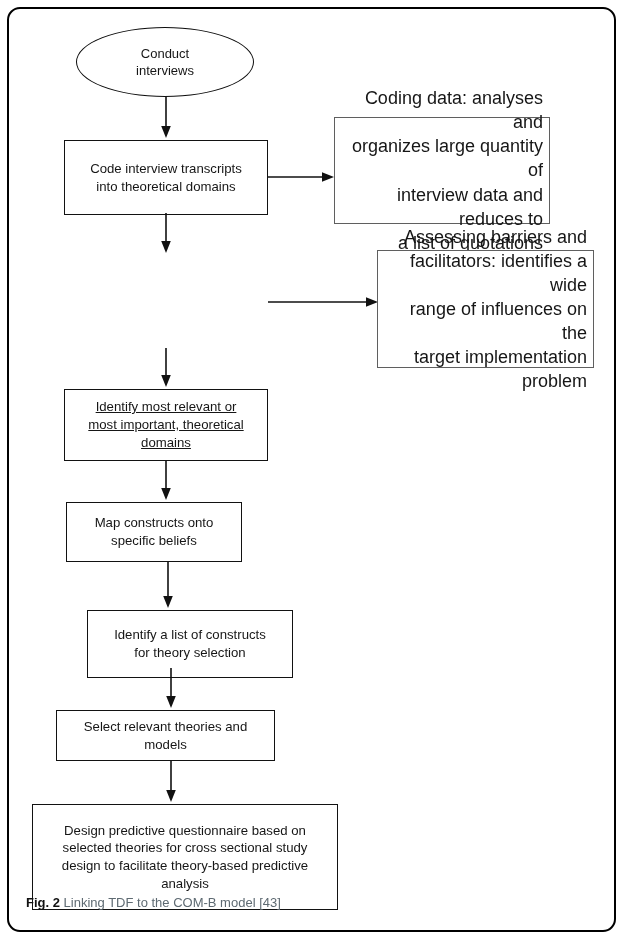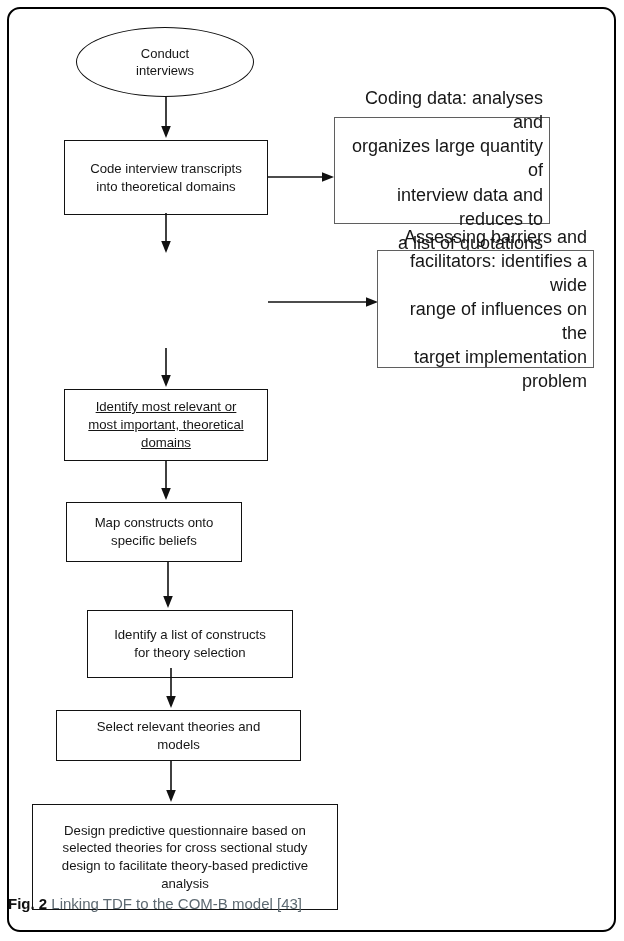--- a/index.html
+++ b/index.html
@@ -86,24 +86,24 @@
   
   .connector {
     position: absolute;
     pointer-events: none;
   }
   .connector svg { display: block; overflow: visible; }
 
   
   .figure-caption {
     position: absolute;
-    left: 8px;
+    left: 26px;
     top: 895px;
     width: 560px;
-    font-size: 15px;
+    font-size: 13px;
     line-height: 1.2;
     white-space: nowrap;
   }
   .figure-caption .cap-label {
     font-weight: bold;
     color: #111111;
   }
   .figure-caption .cap-text {
     color: #5e6a72;
     font-weight: normal;
@@ -213,21 +213,21 @@
 for theory selection</span>
     </div>
 
     <div class="connector" style="left:160px; top:668px; width:22px; height:42px;">
       <svg width="22" height="42" viewBox="0 0 22 42" aria-hidden="true">
         <line x1="11" y1="0" x2="11" y2="31" stroke="#111" stroke-width="1.6"></line>
         <polygon points="11,40 6.2,28 15.8,28" fill="#111"></polygon>
       </svg>
     </div>
 
-    <div class="node process" style="left:56px; top:710px; width:245px; height:51px;">
+    <div class="node process" style="left:56px; top:710px; width:219px; height:51px;">
       <span class="node-text">Select relevant theories and
 models</span>
     </div>
 
     <div class="connector" style="left:160px; top:761px; width:22px; height:43px;">
       <svg width="22" height="43" viewBox="0 0 22 43" aria-hidden="true">
         <line x1="11" y1="0" x2="11" y2="32" stroke="#111" stroke-width="1.6"></line>
         <polygon points="11,41 6.2,29 15.8,29" fill="#111"></polygon>
       </svg>
     </div>

